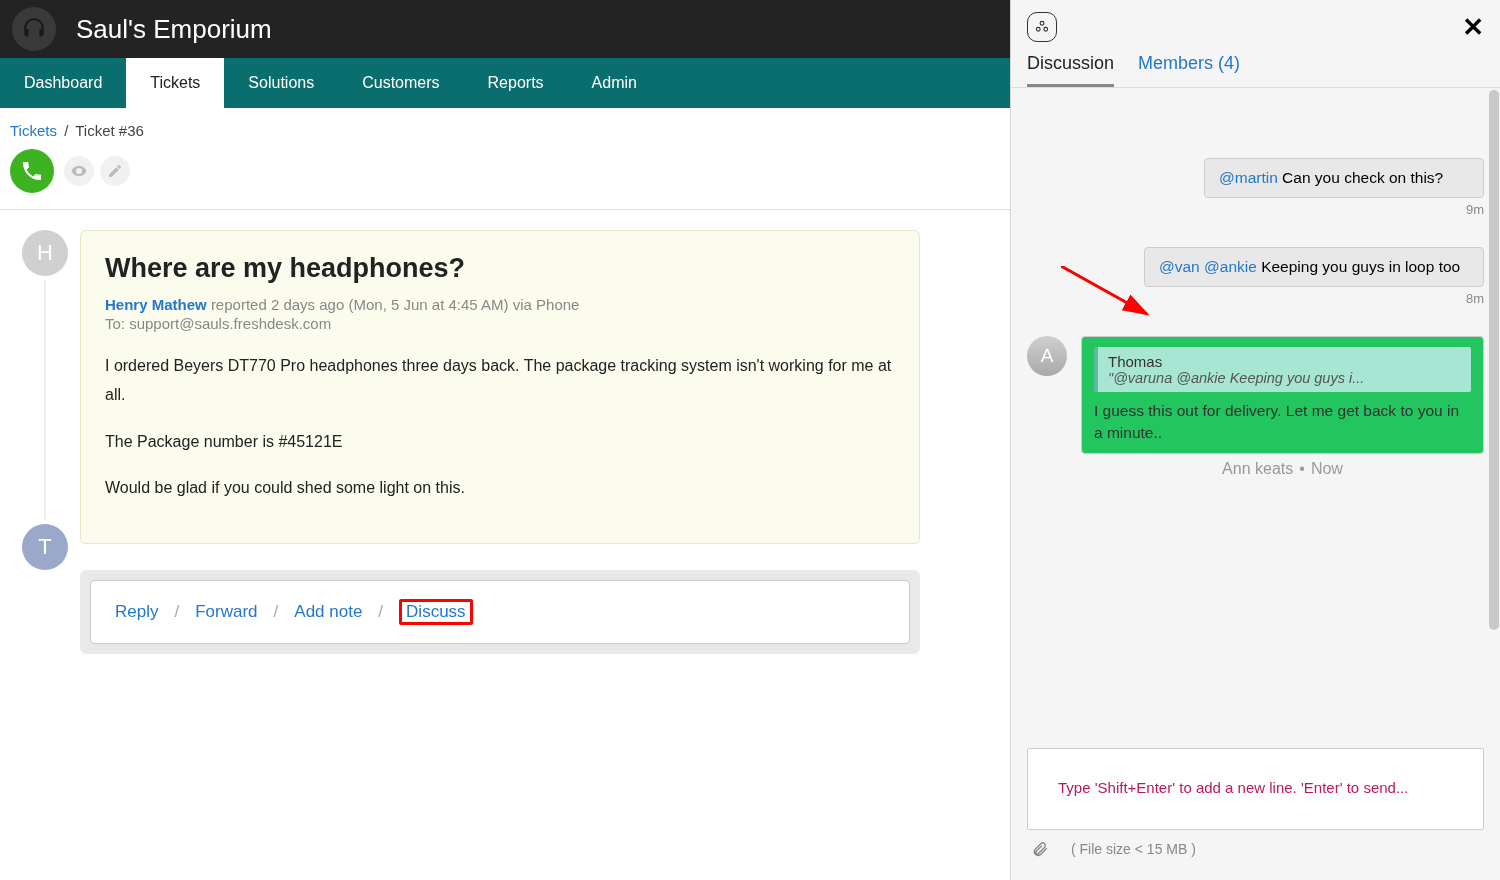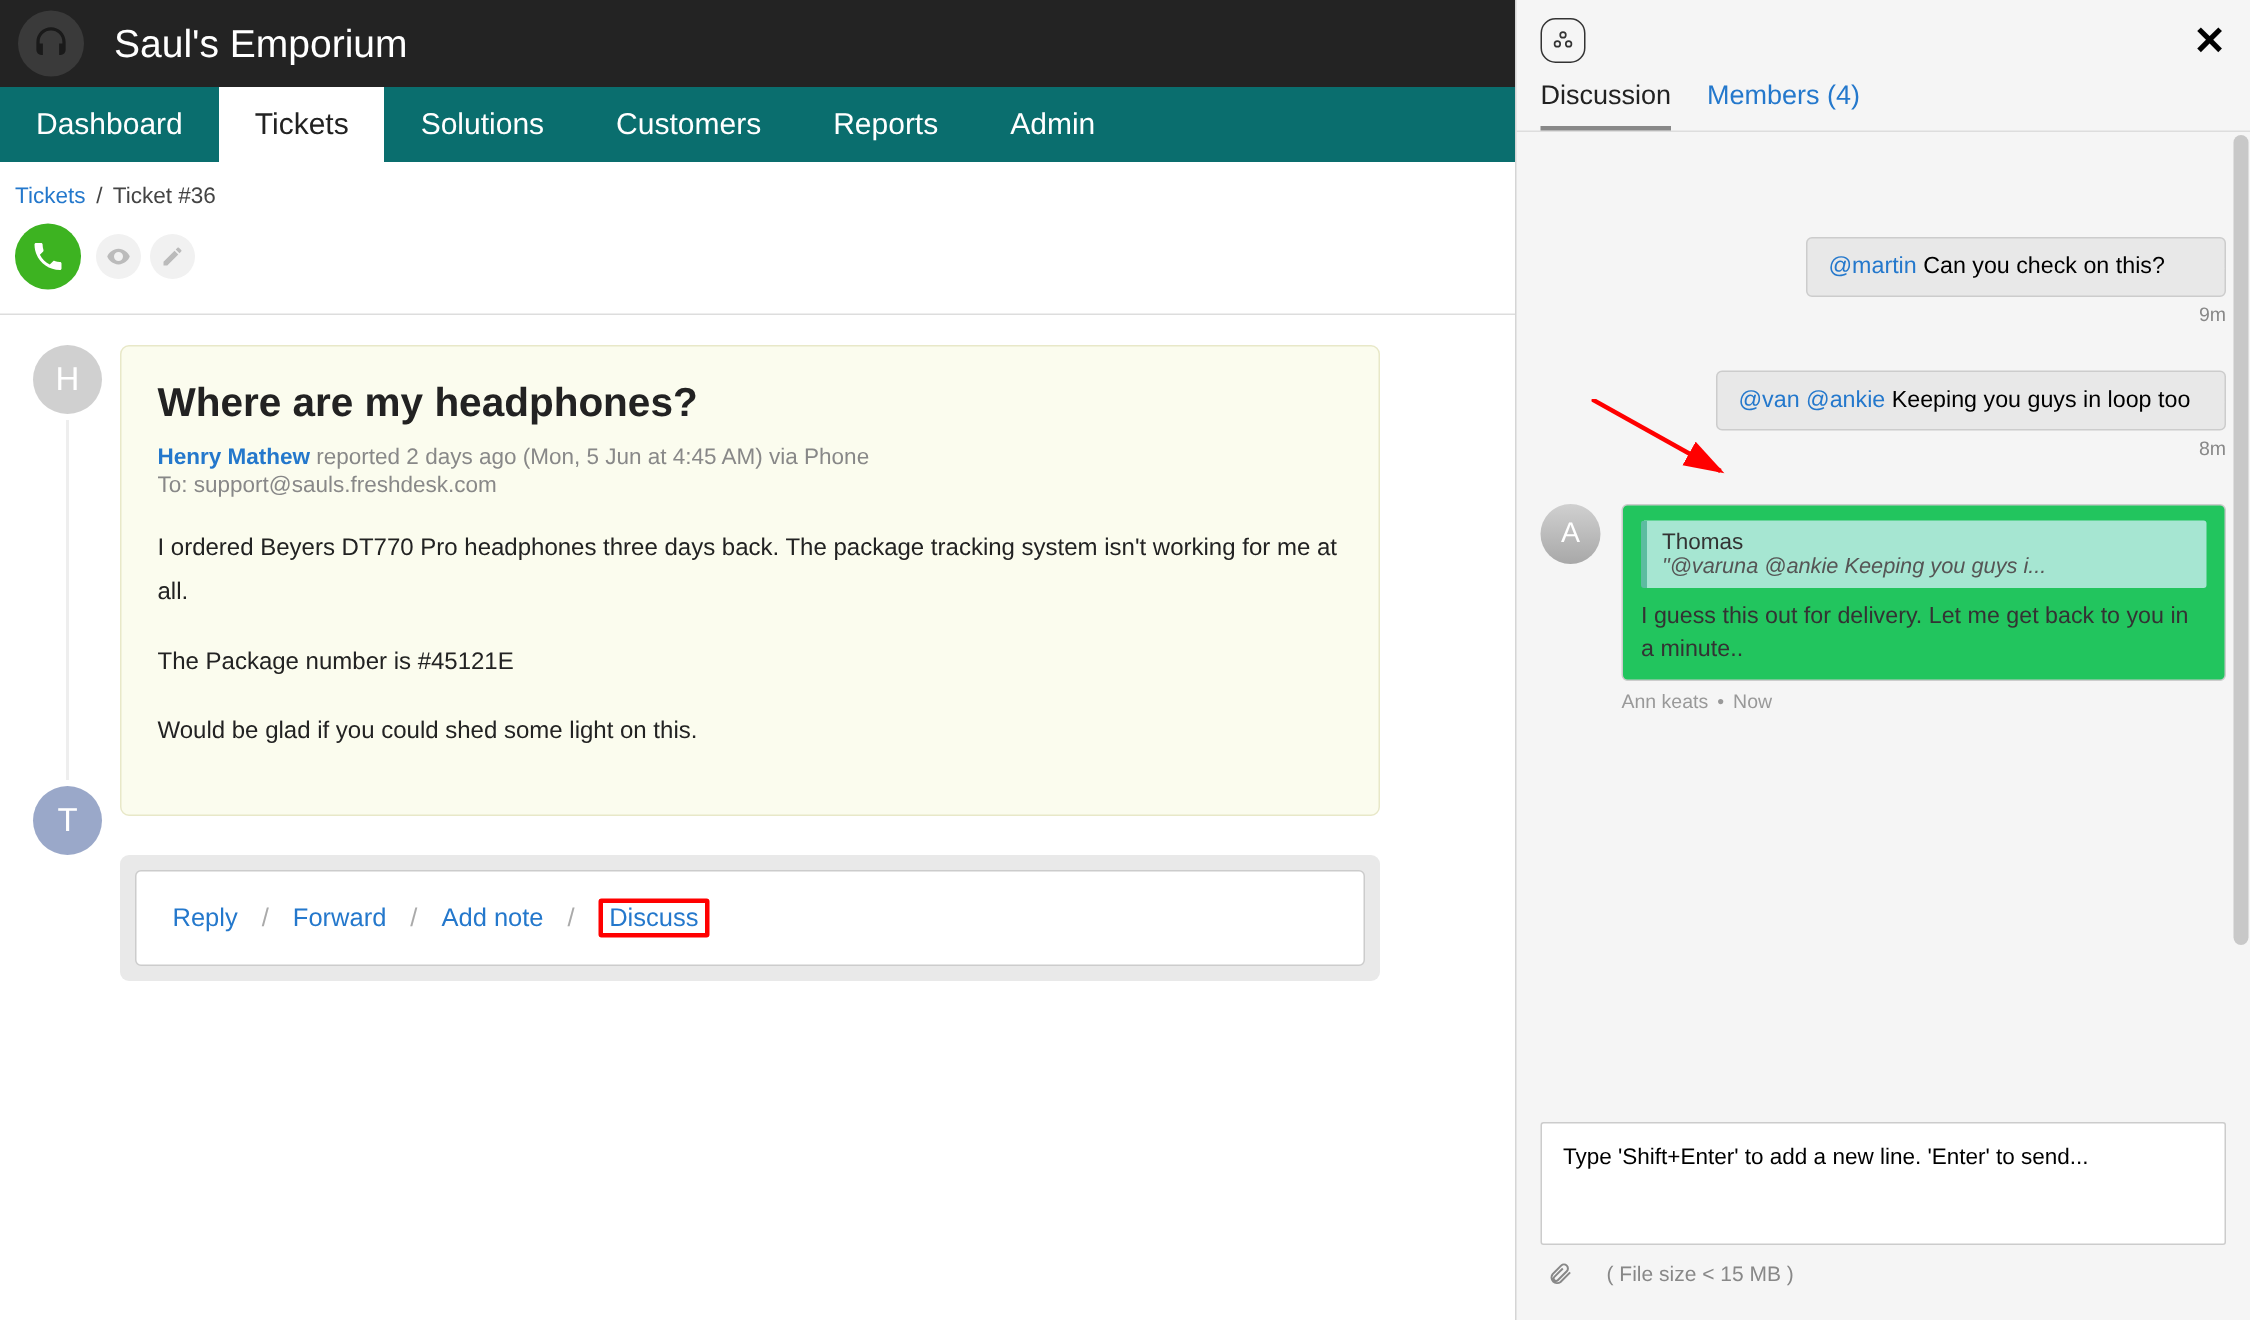--- a/index.html
+++ b/index.html
@@ -6,21 +6,21 @@
     body { background: #fff; width: 1500px; height: 880px; overflow: hidden; position: relative; }
     
     
     .top-header { background: #232323; height: 58px; display: flex; align-items: center; padding: 0 12px; text-align: center; }
     .logo-circle { width: 44px; height: 44px; background: #3a3a3a; border-radius: 50%; display: flex; align-items: center; justify-content: center; margin-right: 20px; }
     .logo-circle svg { width: 26px; height: 26px; fill: #1a1a1a; }
     .company-name { color: #fff; font-size: 26px; font-weight: 400; }
     
     
     .nav-bar { background: #0a6e6e; height: 50px; display: flex; }
-    .nav-item { color: #fff; padding: 0 24px; display: flex; align-items: center; font-size: 20px; cursor: pointer; }
+    .nav-item { color: #fff; padding: 0 24px; display: flex; align-items: center; font-size: 16px; cursor: pointer; }
     .nav-item.active { background: #fff; color: #222; }
     
     
     .breadcrumb-area { padding: 14px 10px 4px 10px; font-size: 15px; }
     .breadcrumb-area a { color: #2478cc; text-decoration: none; }
     .breadcrumb-area .sep { color: #444; margin: 0 3px; }
     .breadcrumb-area .current { color: #444; margin-top: 20px; }
     
     .toolbar-row { display: flex; align-items: center; padding: 6px 10px 16px 10px; border-bottom: 1px solid #ddd; }
     .avatar-green { width: 44px; height: 44px; background: #3db321; border-radius: 50%; display: flex; align-items: center; justify-content: center; margin-right: 10px; }
@@ -80,25 +80,25 @@
     
     .red-arrow { position: absolute; left: 50px; top: 178px; }
     
     .msg-in-row { display: flex; gap: 14px; }
     .avatar-a { width: 40px; height: 40px; border-radius: 50%; background: linear-gradient(#d0d0d0,#a8a8a8); color:#fff; display:flex; align-items:center; justify-content:center; font-size:19px; flex-shrink:0; }
     .msg-in { background: #22c55e; border: 1px solid #ccc; border-radius: 4px; padding: 10px 12px; font-size: 15.5px; flex:1; }
     .quote-box { background: #a6e6d2; border-left: 4px solid #5cbca0; padding: 6px 10px; margin-bottom: 8px; border-radius: 2px; }
     .quote-author { color: #333; font-size: 15px; }
     .quote-text { color: #555; font-style: italic; font-size: 14.5px; white-space: nowrap; overflow:hidden; text-overflow: ellipsis; }
     .msg-in-body { color: #333; line-height: 1.4; }
-    .msg-meta { font-size: 13px; color: #999; margin-left: 54px; margin-top: 6px; }
+    .msg-meta { font-size: 16px; color: #999; margin-left: 54px; margin-top: 6px; text-align: center; }
     .msg-meta .dot { margin: 0 6px; }
     
     .compose-area { padding: 12px 16px; }
-    .compose-box { background: #fff; border: 1px solid #ccc; border-radius: 2px; padding: 14px; font-size: 15px; color: #000000; min-height: 82px; }
+    .compose-box { background: #fff; border: 1px solid #ccc; border-radius: 2px; padding: 30px; font-size: 15px; color: #be185d; min-height: 82px; }
     .attach-row { display:flex; align-items:center; gap: 22px; padding: 10px 4px; font-size: 14px; color: #888; }
     .attach-row svg { width: 18px; height: 18px; }
     
     .scrollbar-fake { position: absolute; right: 1px; top: 90px; width: 10px; height: 540px; background: #c8c8c8; border-radius: 5px; }
   </style>
 </head>
 <body>
 
 <div class="top-header">
   <div class="logo-circle">

